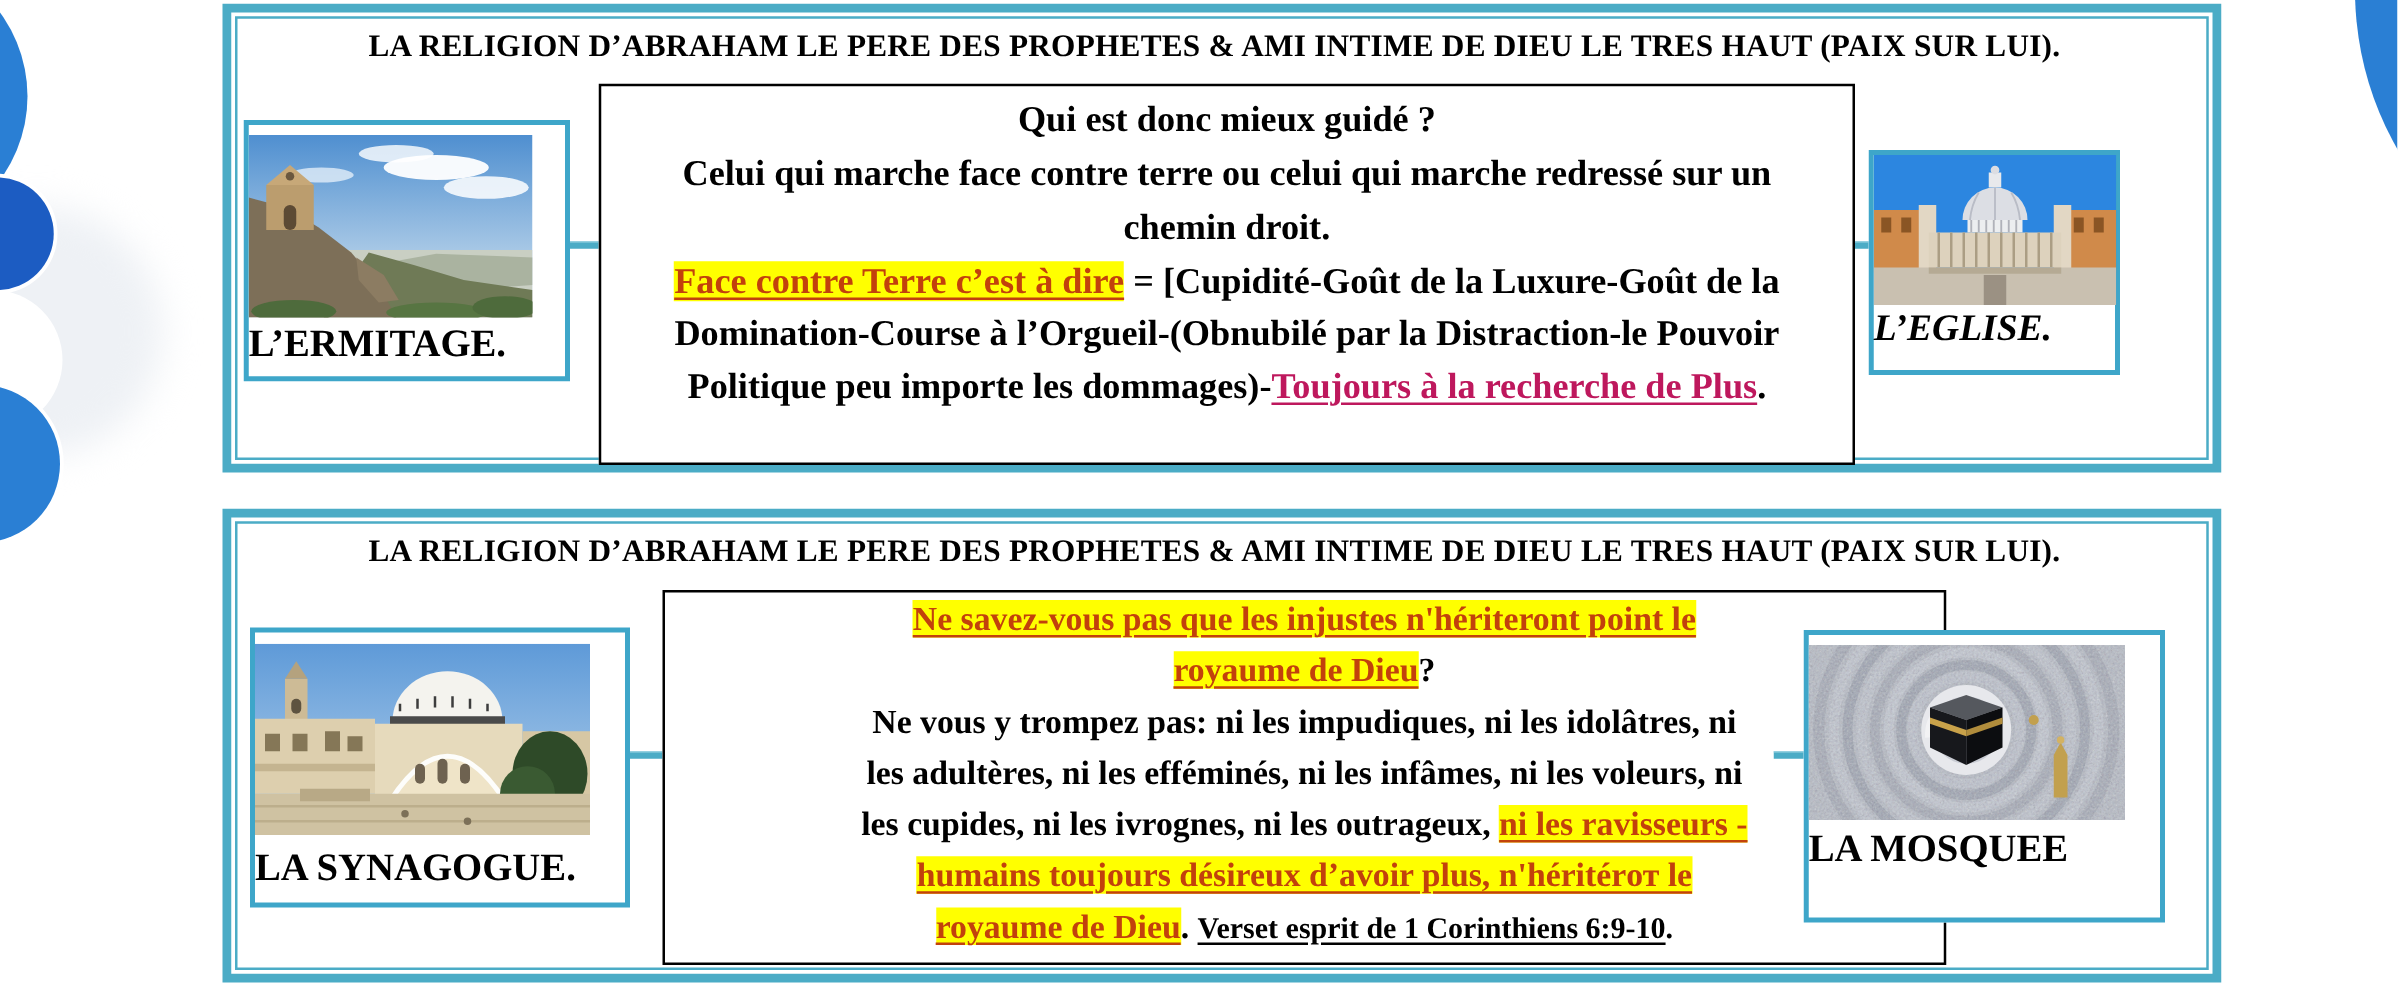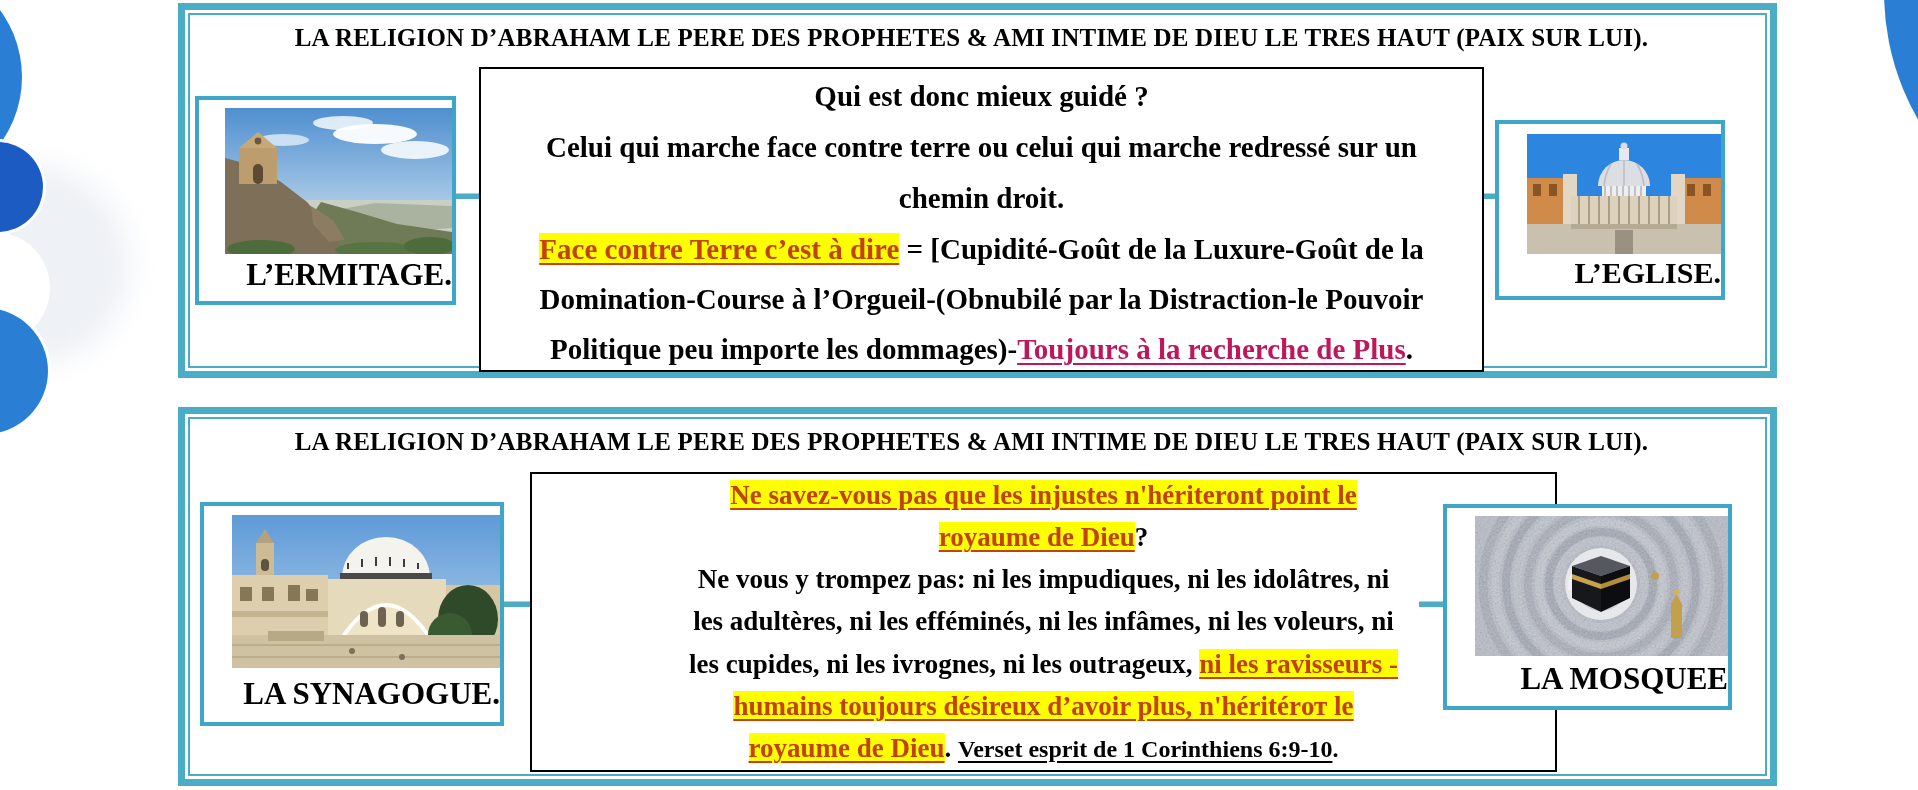--- a/index.html
+++ b/index.html
@@ -17,28 +17,28 @@
     border:7px solid #4bacc6;
   }
   .panel-frame { position:absolute; inset:3px; border:2px solid #4bacc6; pointer-events:none; }
   .panel-title {
     position:absolute; left:0; right:12px; top:14px; text-align:center;
     font-size:25px; letter-spacing:0.2px; white-space:nowrap;
   }
   
   .picbox {
     position:absolute; background:#ffffff; border:4px solid #3ea6c9;
-    display:flex; flex-direction:column; align-items:flex-end;
+    display:flex; flex-direction:column; align-items:flex-start;
   }
   .picbox svg { display:block; }
   .pic-label { text-align:center; white-space:nowrap; }
   
   .textbox {
     position:absolute; background:#ffffff; border:2px solid #000;
-    display:flex; flex-direction:column; align-items:center; justify-content:space-between;
+    display:flex; flex-direction:column; align-items:center; justify-content:flex-start;
     text-align:center;
   }
   .tline { white-space:nowrap; }
   .tb1 .tline { font-size:29px; line-height:43px; }
   .tb1 .tline.small { font-size:25px; line-height:40px; }
   .tb1 .tline.rest { line-height:42px; }
   .tb2 .tline { font-size:27px; line-height:41px; }
   .red-hl { color:#c2410c; background:#ffff00; text-decoration:underline; text-decoration-thickness:2px; text-underline-offset:4px; }
   .red-ul { color:#be185d; text-decoration:underline; text-decoration-thickness:2px; text-underline-offset:4px; }
   .blk-ul { text-decoration:underline; text-decoration-thickness:2px; text-underline-offset:4px; }
@@ -101,21 +101,21 @@
       <div class="tline"><span>Qui est donc mieux guidé ?</span></div>
       <div class="tline"><span>Celui qui marche face contre terre ou celui qui marche redressé sur un</span></div>
       <div class="tline"><span>chemin droit.</span></div>
       <div class="tline rest"><span class="red-hl">Face contre Terre c’est à dire</span><span> = [Cupidité-Goût de la Luxure-Goût de la</span></div>
       <div class="tline rest"><span>Domination-Course à l’Orgueil-(Obnubilé par la Distraction-le Pouvoir</span></div>
       <div class="tline rest"><span>Politique peu importe les dommages)-</span><span class="red-ul">Toujours à la recherche de Plus</span><span>.</span></div>
     </div>
 
     <div class="connector" style="left:1299px; top:183px; width:11px;"></div>
 
-    <div class="picbox" style="left:1310px; top:110px; width:230px; height:180px; padding-top:10px;">
+    <div class="picbox" style="left:1310px; top:110px; width:201px; height:180px; font-style:italic;">
       <div>
         <svg width="194" height="120" viewBox="0 0 194 120">
           <rect width="194" height="120" fill="#2c86e0"></rect>
           <rect x="0" y="44" width="44" height="50" fill="#d08a4a"></rect>
           <rect x="150" y="44" width="44" height="50" fill="#d08a4a"></rect>
           <rect x="6" y="50" width="8" height="12" fill="#8a5524"></rect>
             <rect x="22" y="50" width="8" height="12" fill="#8a5524"></rect>
           <rect x="160" y="50" width="8" height="12" fill="#8a5524"></rect>
             <rect x="176" y="50" width="8" height="12" fill="#8a5524"></rect>
           <rect x="36" y="40" width="14" height="54" fill="#e2d7c4"></rect>
@@ -189,21 +189,21 @@
       <div class="tline"><span class="red-hl">royaume de Dieu</span><span>?</span></div>
       <div class="tline"><span>Ne vous y trompez pas: ni les impudiques, ni les idolâtres, ni</span></div>
       <div class="tline"><span>les adultères, ni les efféminés, ni les infâmes, ni les voleurs, ni</span></div>
       <div class="tline"><span>les cupides, ni les ivrognes, ni les outrageux, </span><span class="red-hl">ni les ravisseurs -</span></div>
       <div class="tline"><span class="red-hl">humains toujours désireux d’avoir plus, n'héritérот le</span></div>
       <div class="tline"><span class="red-hl">royaume de Dieu</span><span>. </span><span class="blk-ul small-ref">Verset esprit de 1 Corinthiens 6:9-10</span><span class="small-ref">.</span></div>
     </div>
 
     <div class="connector" style="left:1234px; top:187px; width:24px;"></div>
 
-    <div class="picbox" style="left:1258px; top:90px; width:289px; height:206px; padding-top:8px;">
+    <div class="picbox" style="left:1258px; top:90px; width:289px; height:234px; padding-top:8px;">
       <div>
         <svg width="253" height="140" viewBox="0 0 253 140">
           <defs>
             <filter id="crowd" x="0" y="0" width="100%" height="100%">
               <feTurbulence type="fractalNoise" baseFrequency="0.55" numOctaves="2" result="n"></feTurbulence>
               <feColorMatrix in="n" type="saturate" values="0.15"></feColorMatrix>
               <feComponentTransfer>
                   <feFuncA type="linear" slope="0.55" intercept="0"></feFuncA>
                 </feComponentTransfer>
             </filter>

